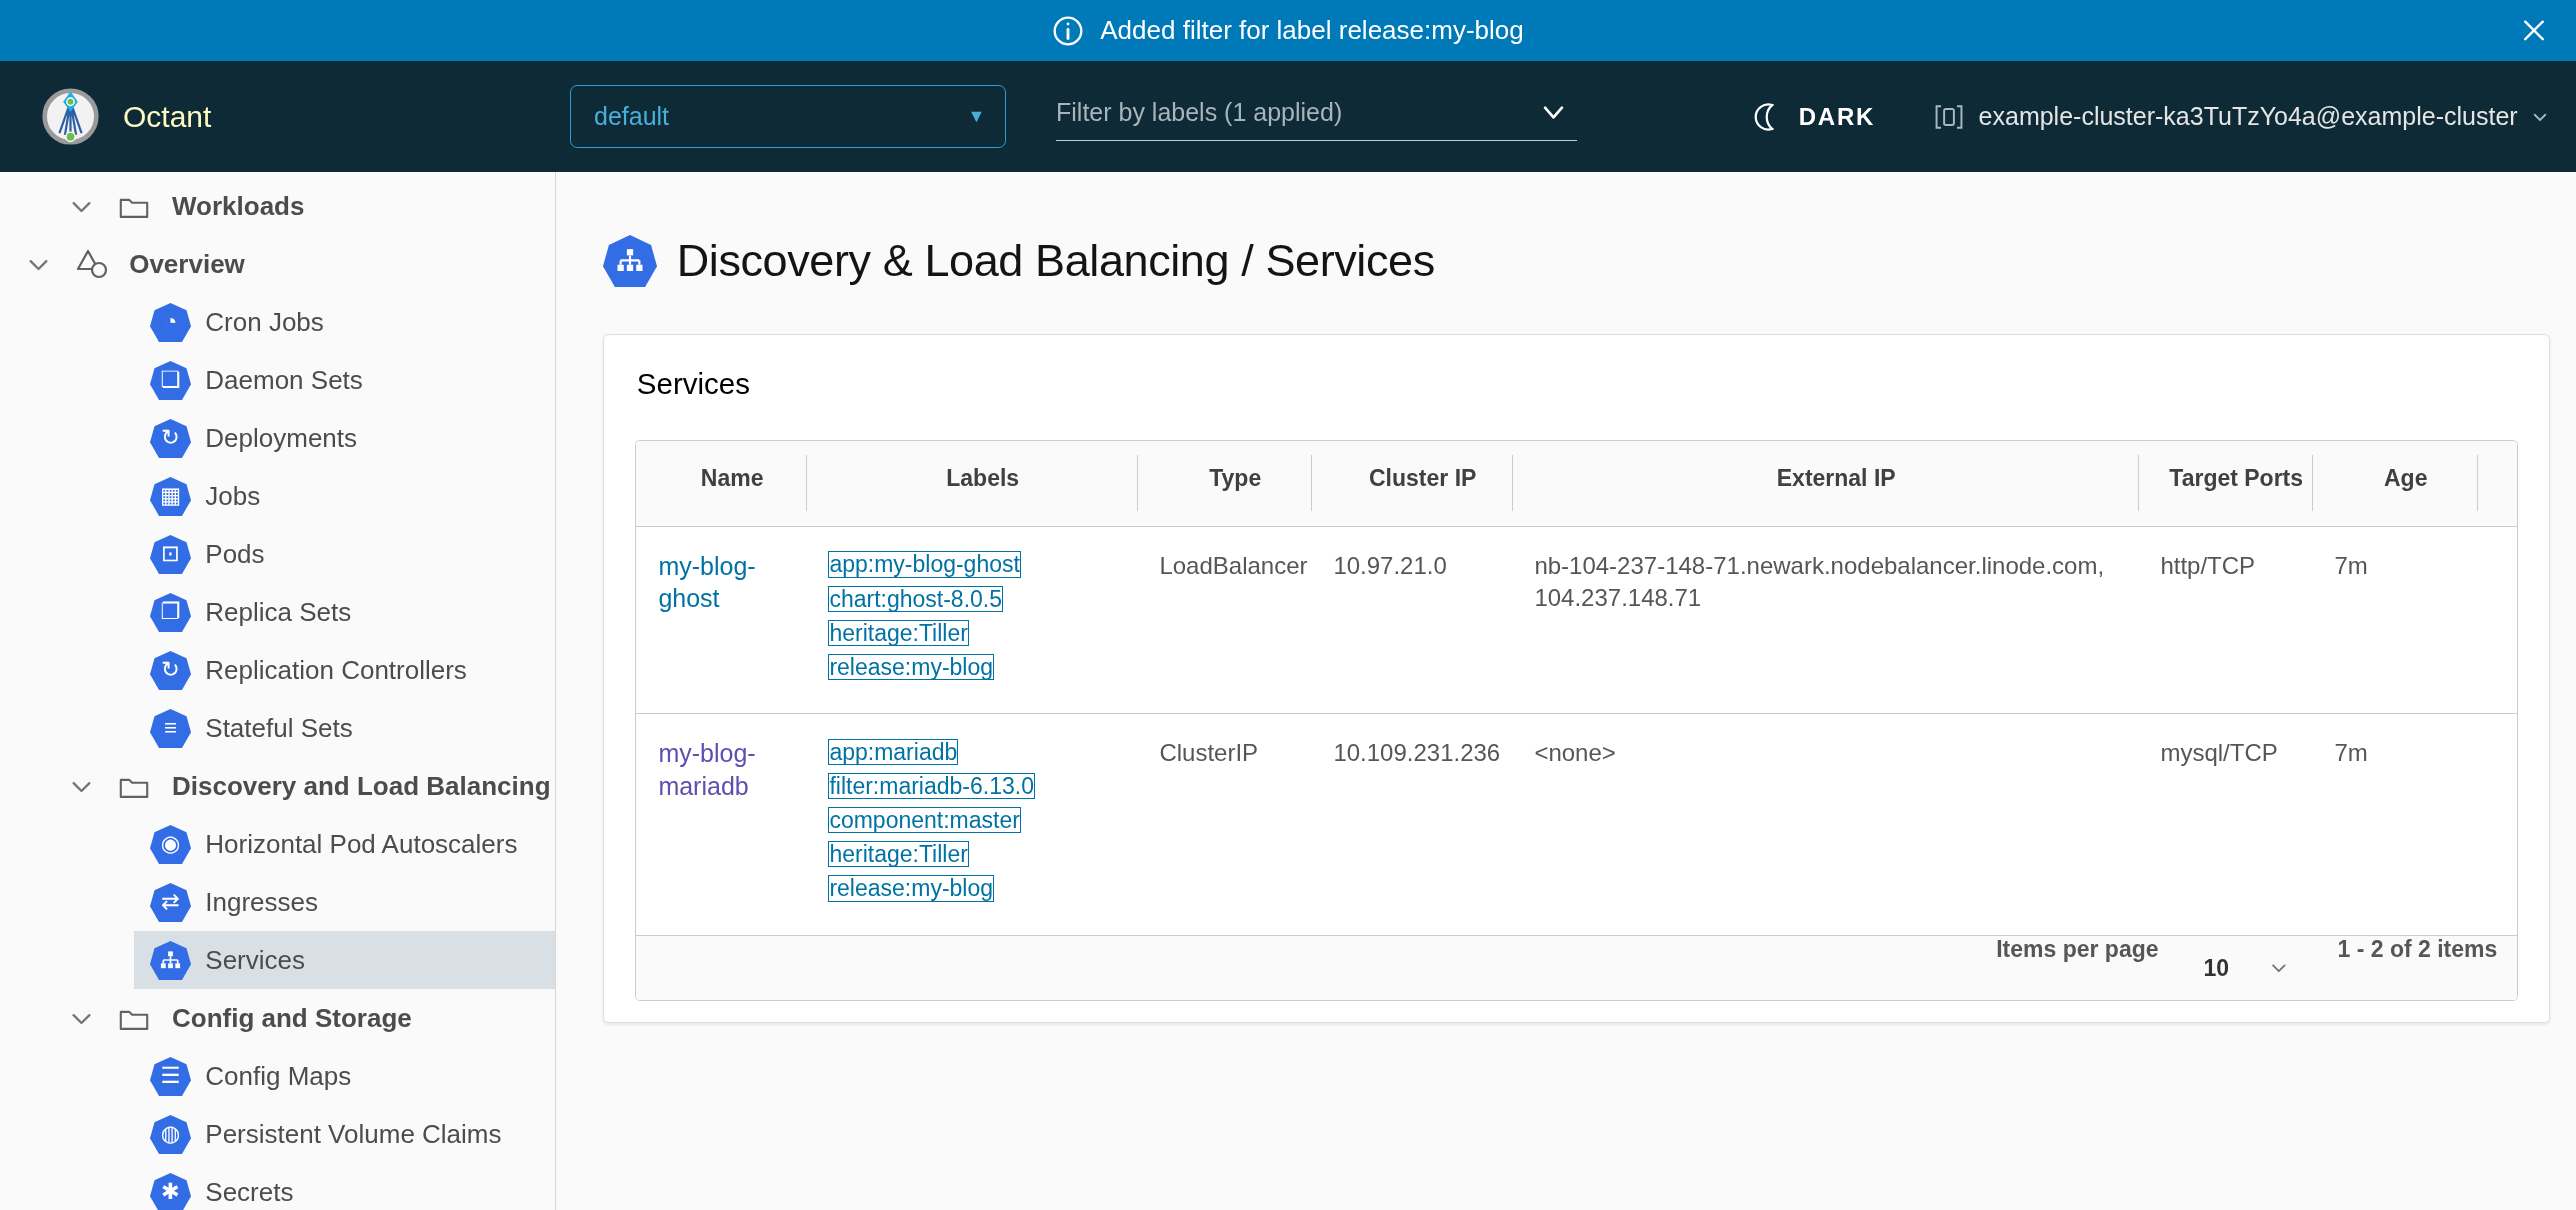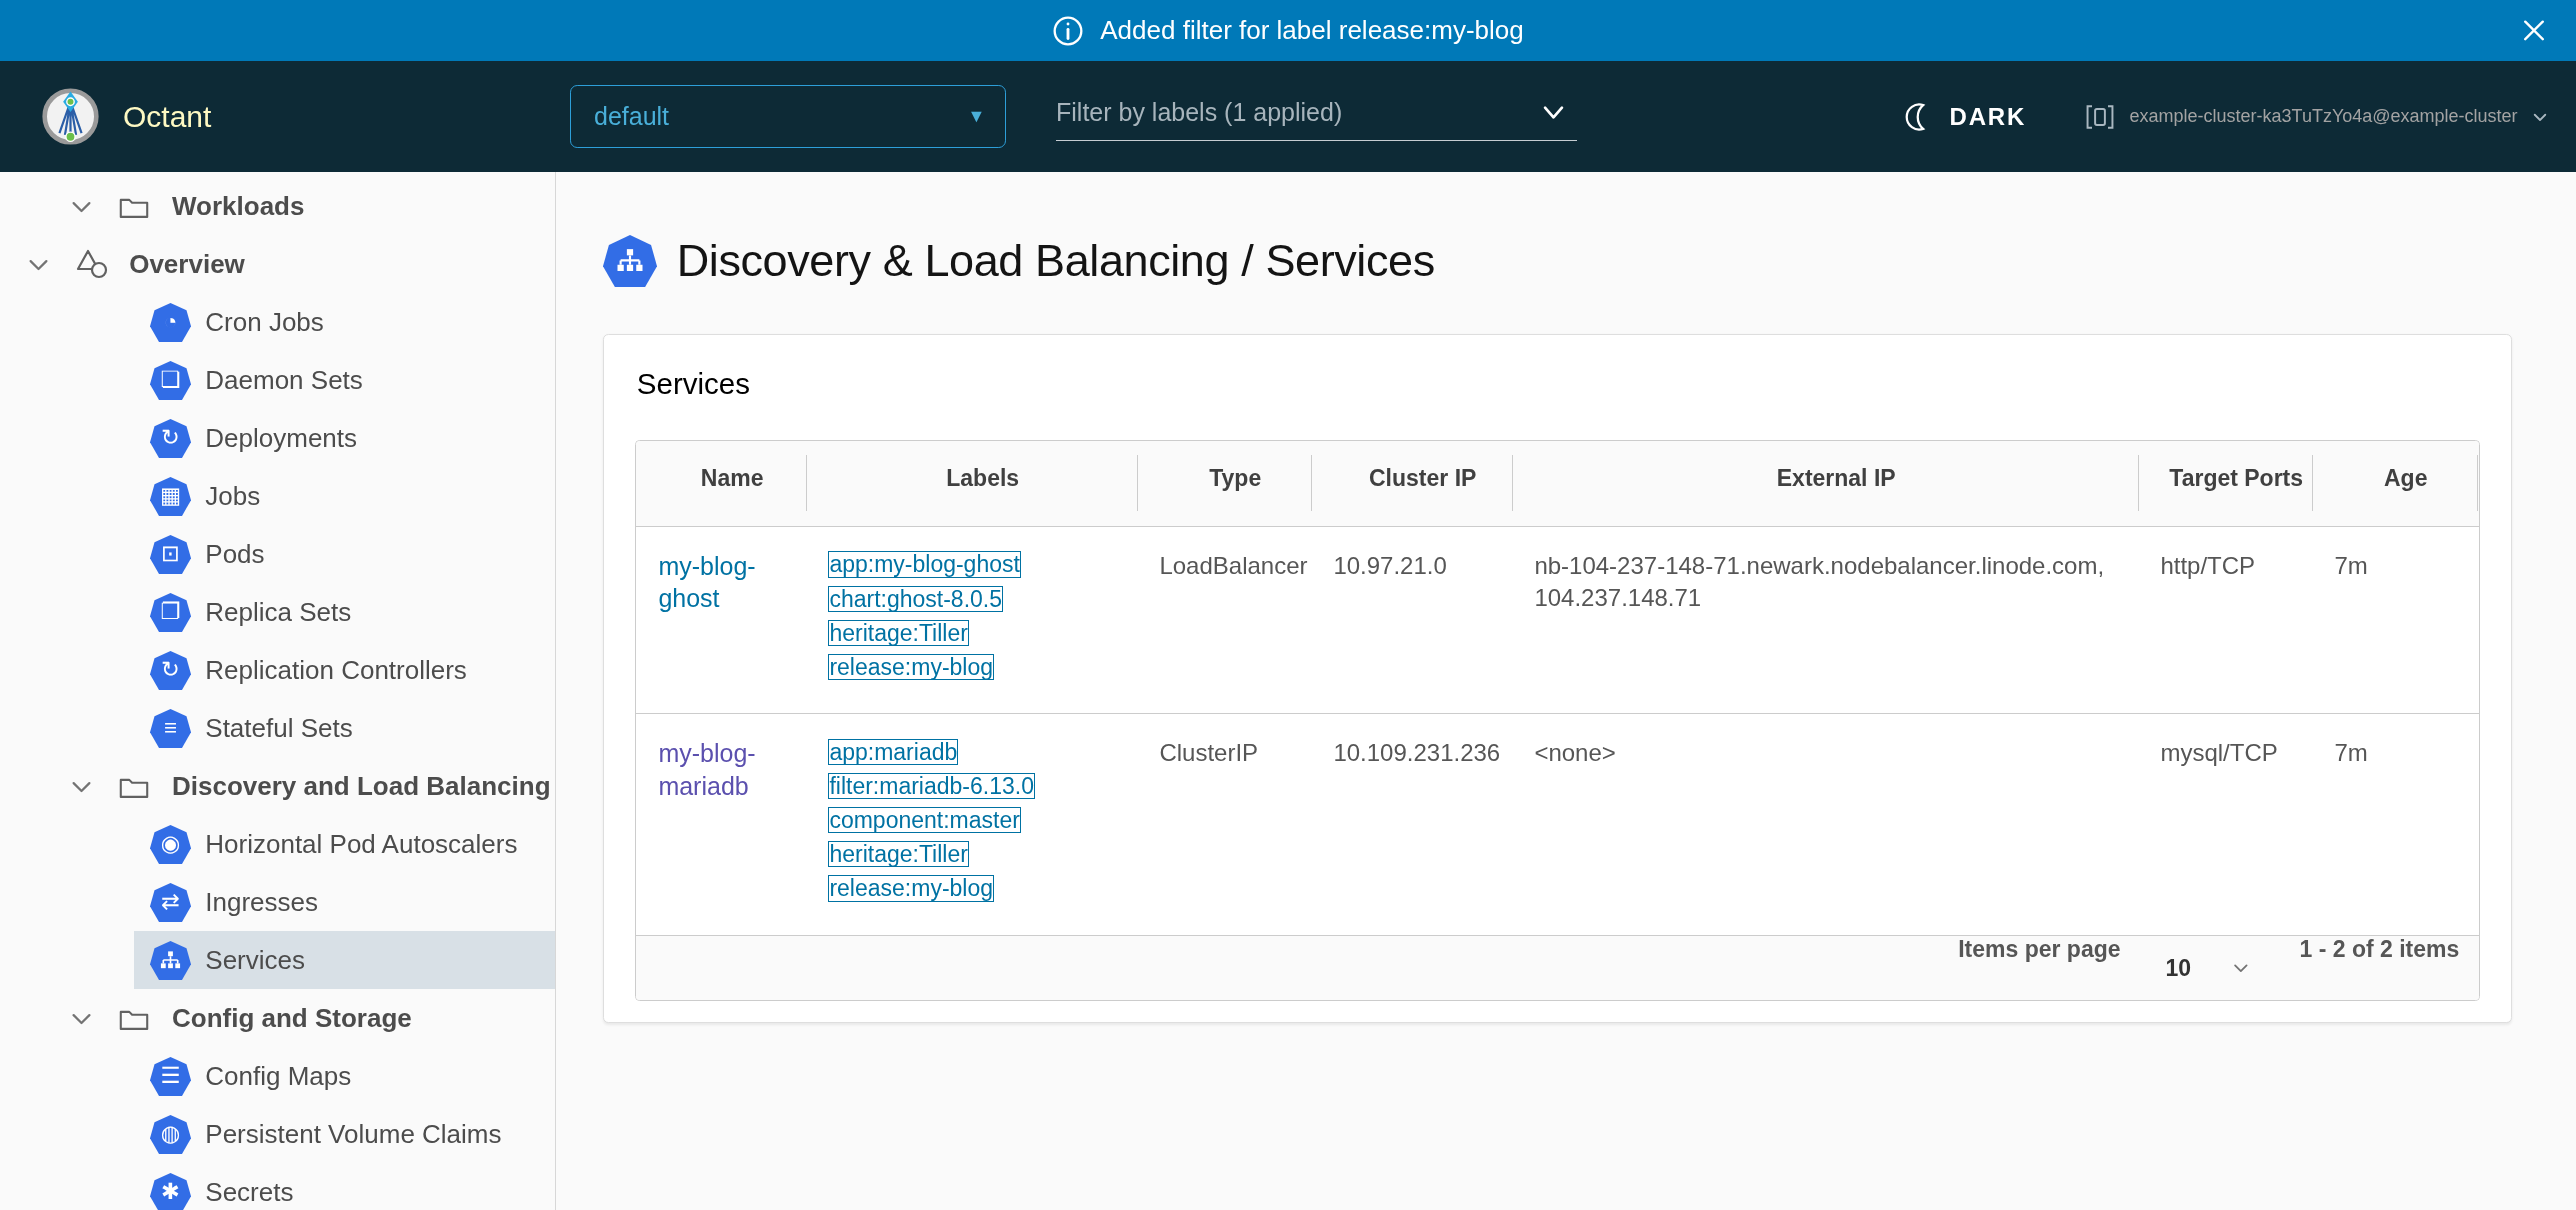--- a/index.html
+++ b/index.html
@@ -39,21 +39,21 @@
     border-bottom:1.8px solid #c6cdd2; color:#a7b4bc; font-size:25px; cursor:pointer;
     padding-right:9px;
   }
   .topbar-spacer { flex:1; }
 
   .theme-toggle {
     display:flex; align-items:center; gap:14.3px; background:none; border:none; cursor:pointer;
     color:#fff; font-size:24px; font-weight:700; letter-spacing:1.8px; margin-right:52px;
     font-family:"Liberation Sans", sans-serif;
   }
-  .context { display:flex; align-items:center; gap:13.4px; color:#a3a3a3; font-size:18px; margin-right:27px; cursor:pointer; }
+  .context { display:flex; align-items:center; gap:13.4px; color:#e5e5e5; font-size:25px; margin-right:27px; cursor:pointer; }
 
   
   .shell { display:flex; height:1038px; }
 
   
   .sidebar { width:556px; min-width:556px; background:#fafafa; border-right:0.9px solid #d7d7d7; padding-top:5.4px; overflow:hidden; }
   .nav-row { height:58px; display:flex; align-items:center; cursor:pointer; color:#4c4c4c; font-size:26px; white-space:nowrap; }
   .nav-row .caret { flex:0 0 27px; }
   .lvl0 { padding-left:25px; font-weight:600; }
   .lvl0 .nav-ic { margin-left:21.5px; line-height:0; }
@@ -67,21 +67,21 @@
 
   .k8icon {
     width:41px; height:39px; min-width:41px; background:#326de6;
     clip-path:polygon(50% 0, 89% 19%, 100% 60%, 78% 100%, 22% 100%, 0 60%, 11% 19%);
     display:flex; align-items:center; justify-content:center;
   }
   .k8icon .glyph { color:#fff; font-size:22.4px; line-height:1; font-weight:400; }
   .k8icon.big { width:54px; height:52px; min-width:54px; }
 
   
-  .content { flex:1; padding:0 64px 0 47px; overflow:hidden; }
+  .content { flex:1; padding:0 26px 0 47px; overflow:hidden; }
   .page-title-row { display:flex; align-items:center; gap:19.7px; margin-top:63px; }
   .page-title-row h1 { font-size:45px; font-weight:400; color:#141414; margin:0; letter-spacing:-0.4px; }
 
   .card {
     margin-top:47px; background:#fff; border:0.9px solid #dedede; border-radius:5.4px;
     box-shadow:0 1.8px 2.7px rgba(0,0,0,0.07);
     padding:25px 31px 21.5px;
   }
   .card h2 { font-size:29.5px; font-weight:400; color:#000; margin:7.2px 0 39px 1.8px; }
 

